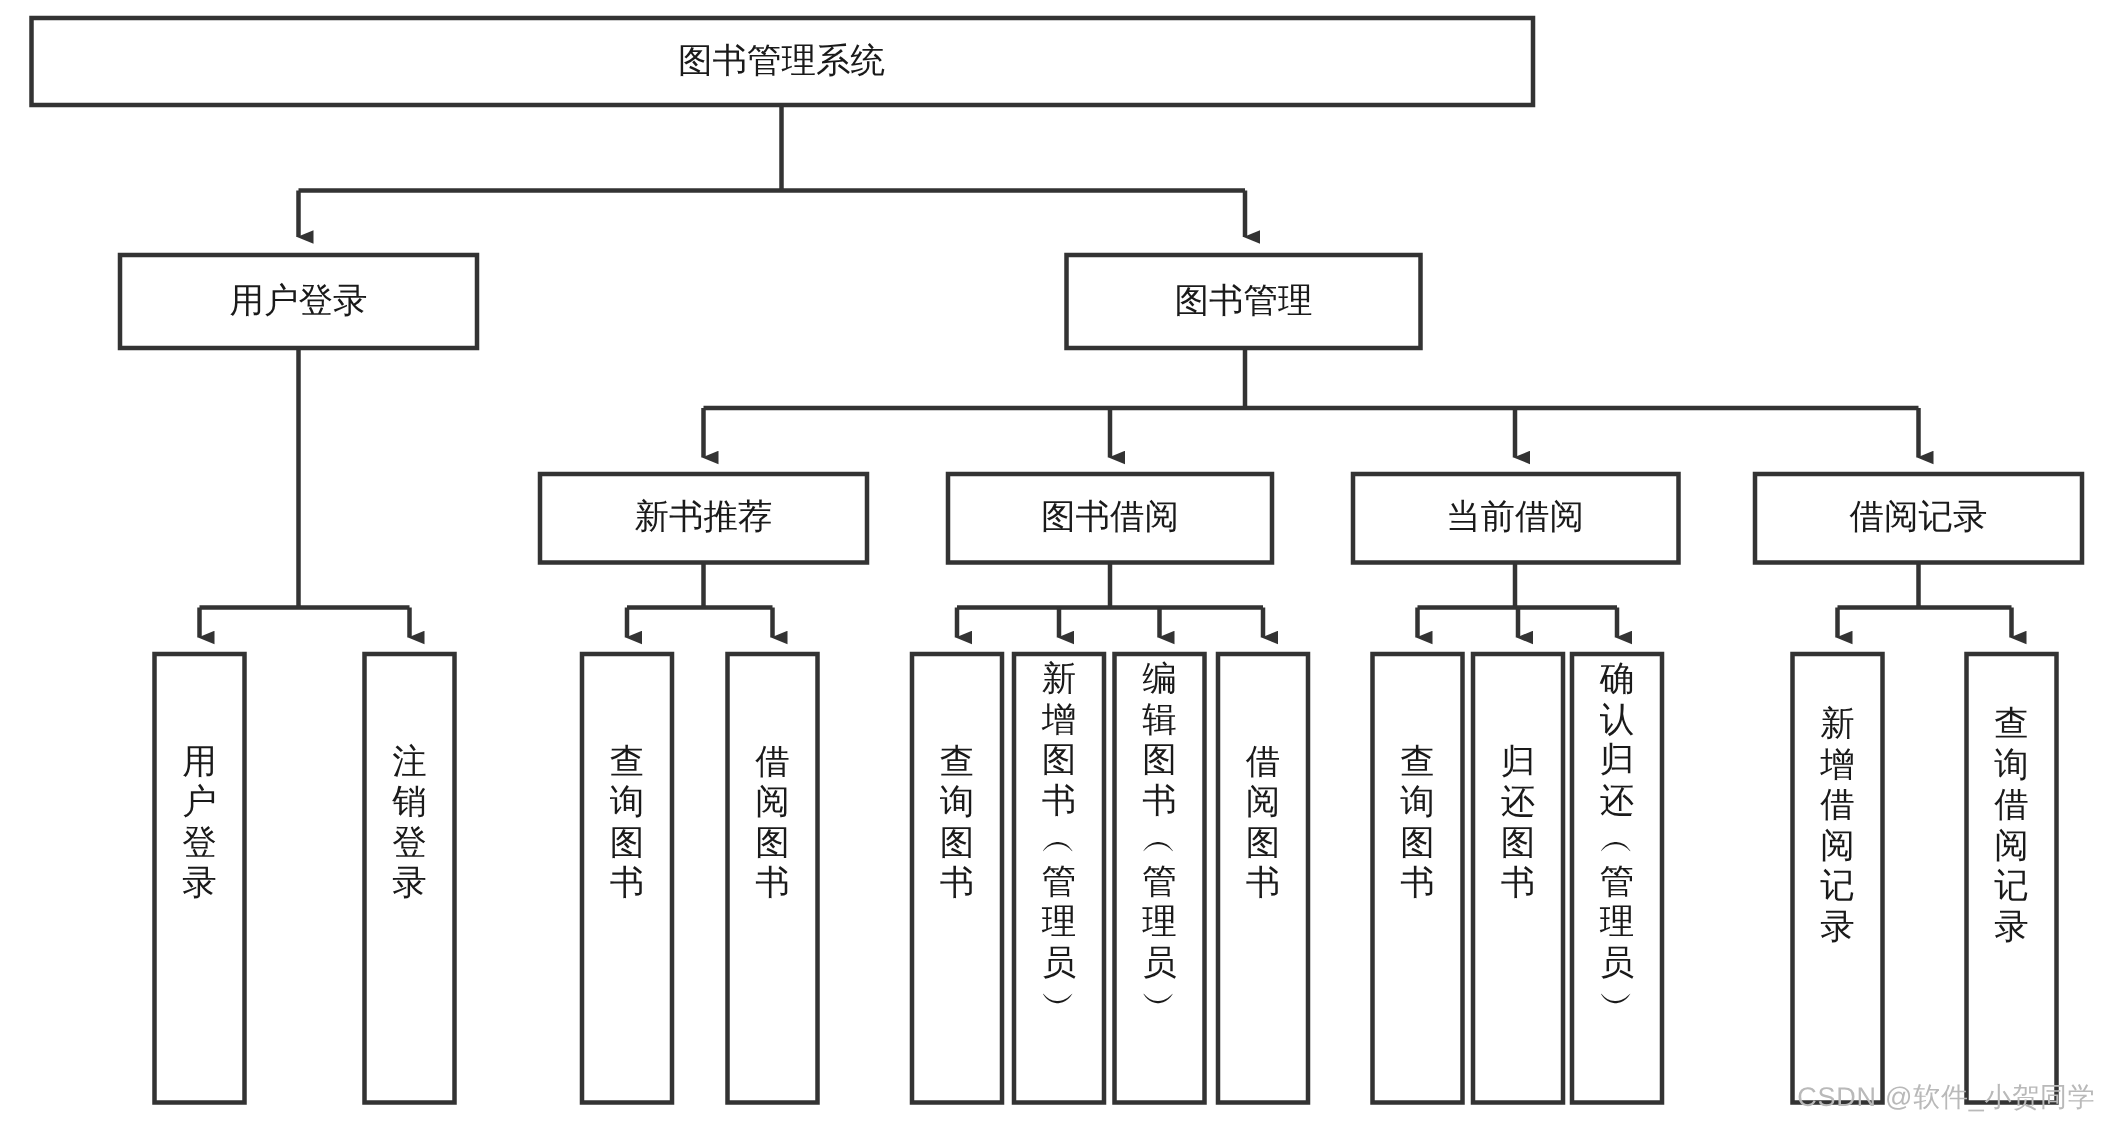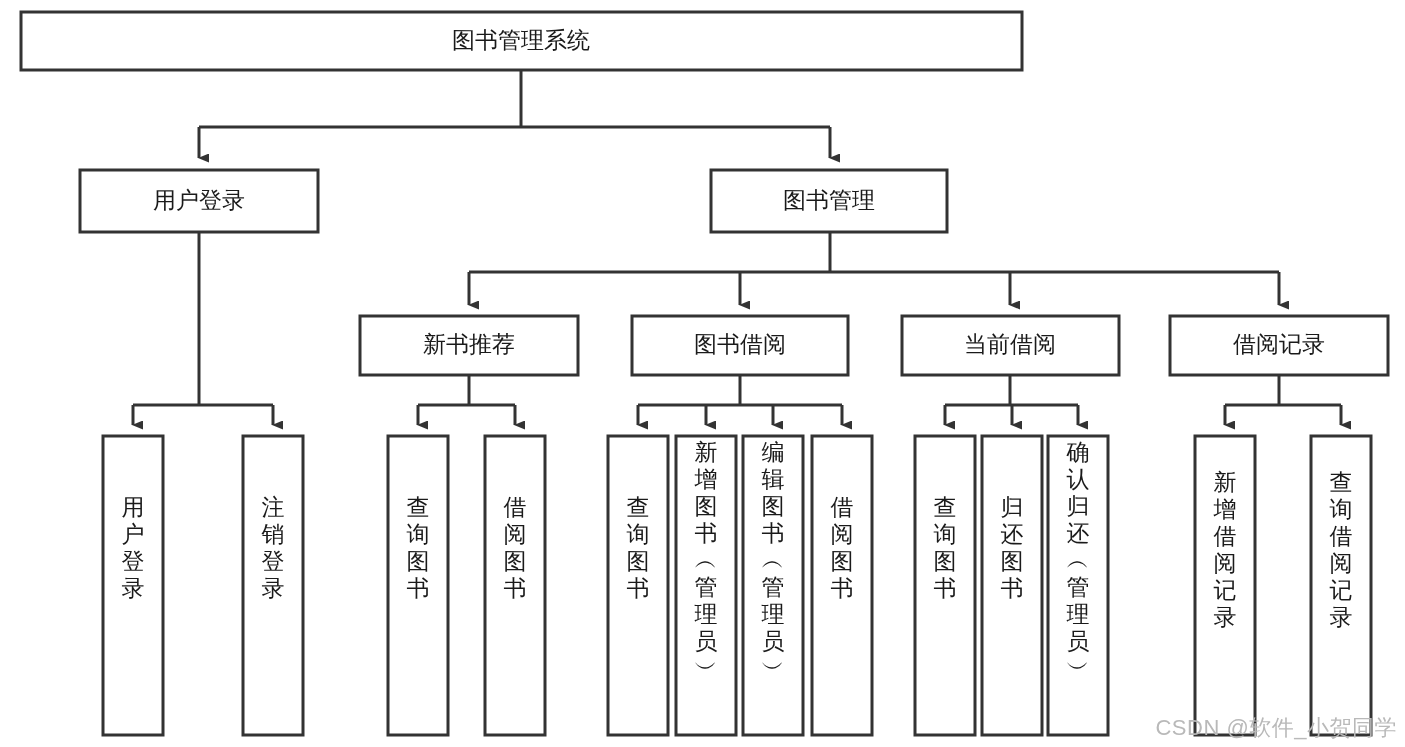--- a/index.html
+++ b/index.html
@@ -48,21 +48,21 @@
     font-family: "Liberation Sans", "DejaVu Sans", sans-serif;
     font-size: 23px;
     fill: #1a1a1a;
     text-anchor: middle;
   }
   .watermark {
     position: absolute;
     right: 8px;
     bottom: 4px;
     font-family: "Liberation Sans", "DejaVu Sans", sans-serif;
-    font-size: 22px;
+    font-size: 18px;
     color: #b9b9b9;
     white-space: nowrap;
     letter-spacing: 0.5px;
   }
 </style>
 </head>
 <body>
 
 <div id="diagram-root">
 

